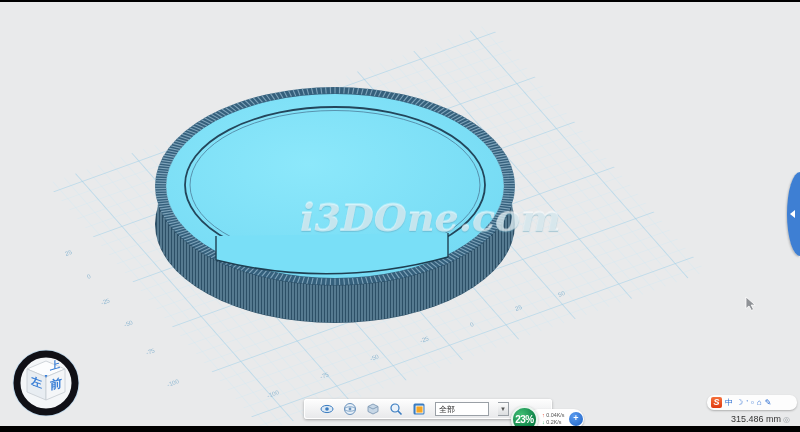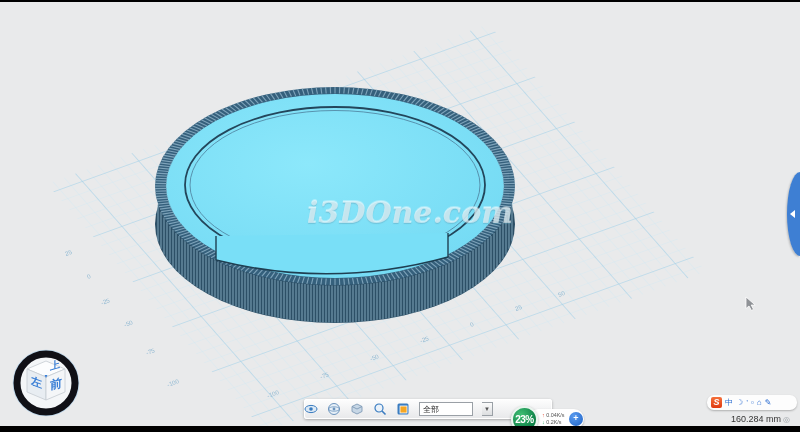--- a/index.html
+++ b/index.html
@@ -6,33 +6,33 @@
   body{width:800px;height:432px;position:relative;overflow:hidden;background:#000;
        font-family:"Liberation Sans","DejaVu Sans",sans-serif;}
   #viewport{position:absolute;left:0;top:2px;width:800px;height:424px;background:#e9eaeb;overflow:hidden;}
   #topbar{position:absolute;left:0;top:0;width:800px;height:2px;background:#000;}
   #bottombar{position:absolute;left:0;top:426px;width:800px;height:6px;background:#000;}
   svg text{user-select:none;}
 
   
   #watermark{position:absolute;left:300px;top:193px;width:220px;text-align:center;
     font-family:"DejaVu Serif","Liberation Serif",serif;font-style:italic;font-weight:bold;
-    font-size:30px;color:rgba(255,255,255,0.52);letter-spacing:0px;
+    font-size:38px;color:rgba(255,255,255,0.52);letter-spacing:0px;
     text-shadow:0 1px 1px rgba(90,160,185,0.45), 0 -1px 0 rgba(255,255,255,0.35);pointer-events:none;}
 
   
   #side-tab{position:absolute;right:0;top:170px;width:13px;height:84px;background:#3e7fd3;
     border-radius:13px 0 0 13px / 42px 0 0 42px;box-shadow:-1px 1px 2px rgba(0,0,0,.2);}
   #side-tab .tri{position:absolute;left:3px;top:38px;width:0;height:0;
     border-top:4px solid transparent;border-bottom:4px solid transparent;border-right:5px solid #fff;}
 
   
   #view-toolbar{position:absolute;left:304px;top:397px;width:248px;height:20px;border-radius:3px;
     background:linear-gradient(#fefefe,#e7e8ea);box-shadow:0 1px 3px rgba(0,0,0,.3), inset 0 0 0 1px #fff;
-    display:flex;align-items:center;padding-left:0;box-sizing:border-box;gap:9px;}
+    display:flex;align-items:center;padding-left:16px;box-sizing:border-box;gap:9px;}
   .tb-icon{width:14px;height:14px;display:inline-block;}
   #filter-dropdown{width:54px;height:14px;background:#fff;border:1px solid #9aa0a6;font-size:8px;
     line-height:13px;padding-left:3px;color:#333;box-sizing:border-box;}
   #filter-arrow{width:11px;height:14px;background:linear-gradient(#fbfbfb,#dcdee0);border:1px solid #9aa0a6;
     border-left:none;font-size:6px;color:#555;text-align:center;line-height:13px;box-sizing:border-box;}
 
   
   #speed-ball{position:absolute;left:511px;top:404px;width:27px;height:27px;border-radius:50%;
     background:radial-gradient(circle at 35% 30%, #3fbf74, #0d8046 70%);
     border:2px solid #e9f5ee;box-shadow:0 1px 3px rgba(0,0,0,.35);box-sizing:border-box;z-index:6;
@@ -545,17 +545,17 @@
     <div id="ime-logo">S</div>
   <span class="ime-ico">中</span>
       <span class="ime-ico">☽</span>
       <span class="ime-ico">’</span>
       <span class="ime-ico">▫</span>
       <span class="ime-ico">⌂</span>
       <span class="ime-ico">✎</span>
     </div>
 
   
-  <div id="status-measure"><span>160.284 mm</span><span id="status-circle">◎</span></div>
+  <div id="status-measure"><span>315.486 mm</span><span id="status-circle">◎</span></div>
 
 </div>
 
 <div id="bottombar"></div>
 
 </body></html>

